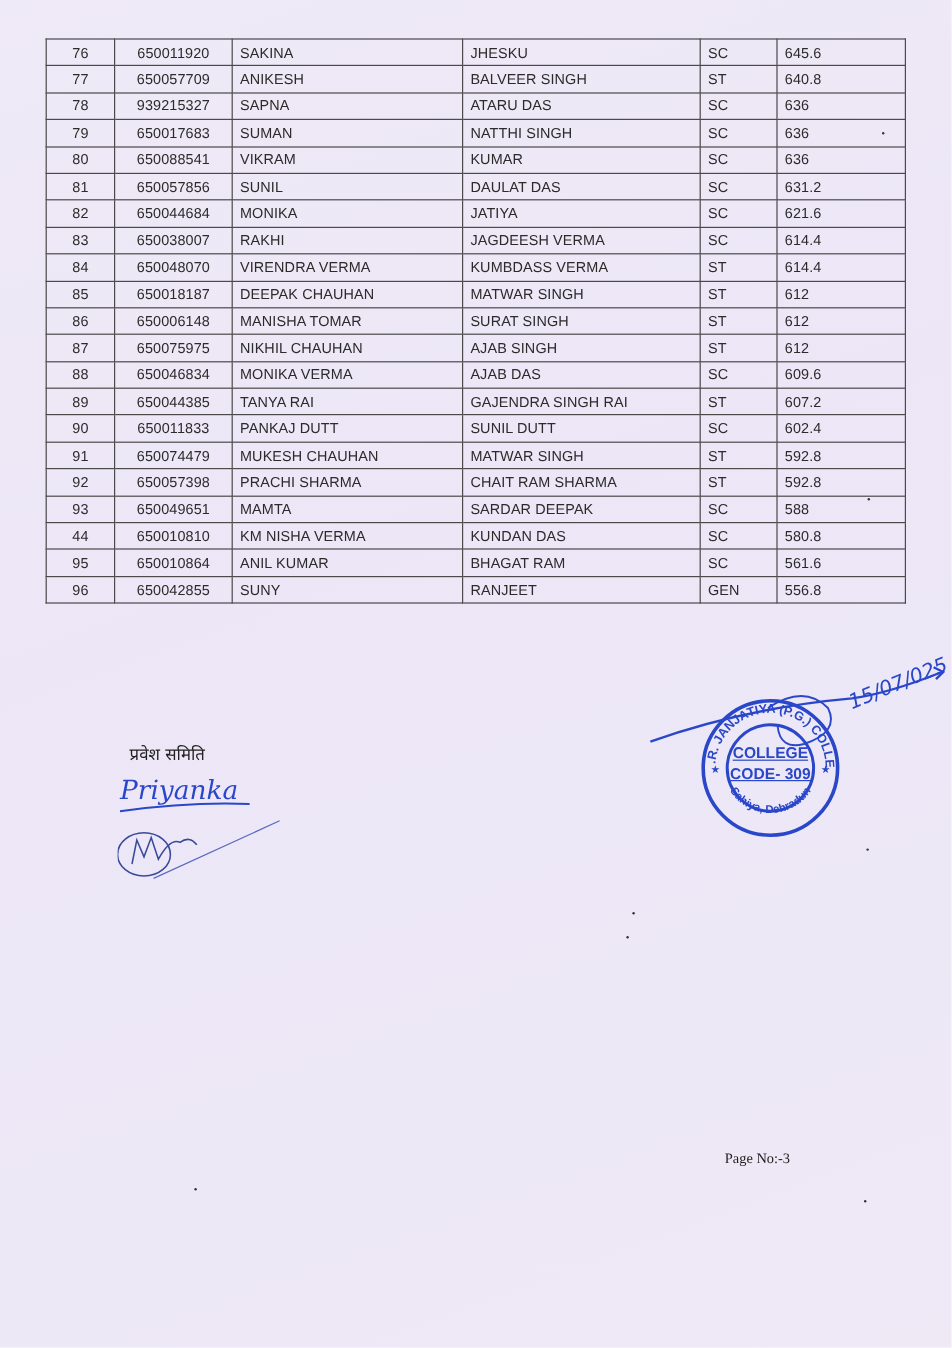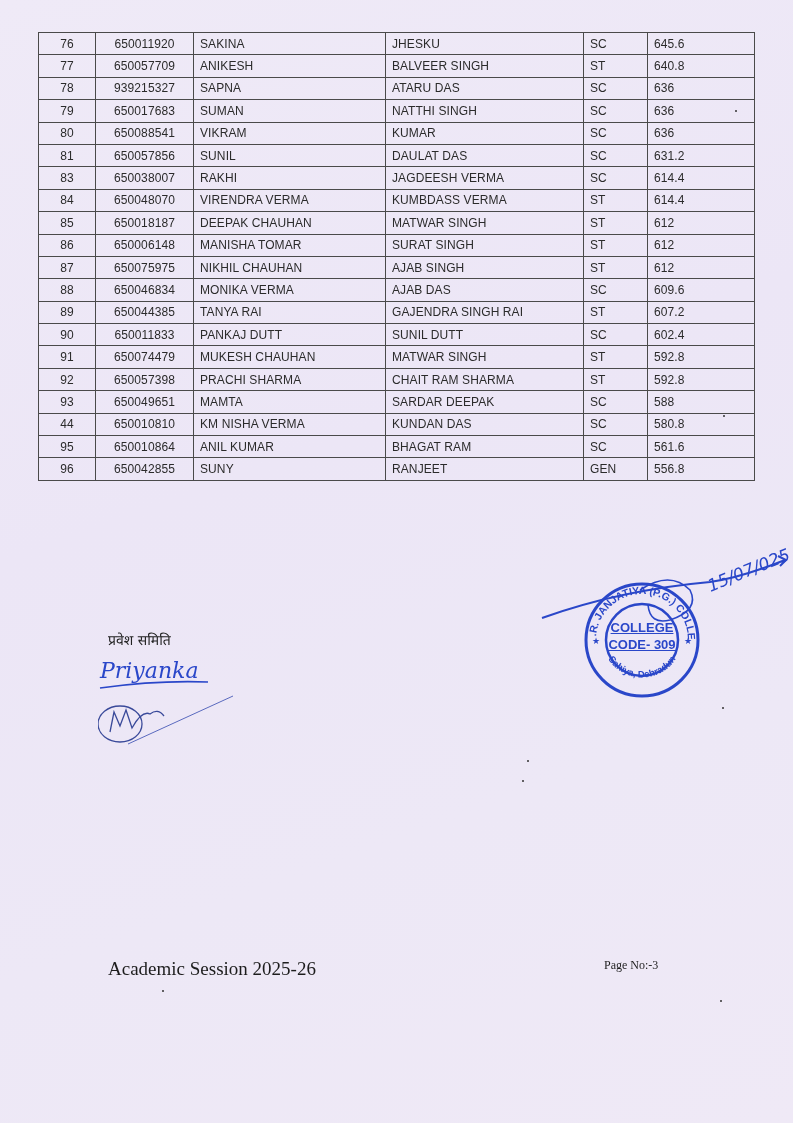--- a/index.html
+++ b/index.html
@@ -13,21 +13,21 @@
     position:absolute; left:38px; top:32px;
     border-collapse:collapse; table-layout:fixed; width:716px;
   }
   table.merit td {
     border:1px solid #4a4a4a; height:21.4px; padding:0 6px;
     font-size:12px; color:#2b2b2b; white-space:nowrap; overflow:hidden;
     letter-spacing:0.1px;
   }
   td.c-sn { text-align:center; }
   td.c-id { text-align:center; }
-  .sig-block { position:absolute; left:108px; top:618px;margin-top:12px; }
+  .sig-block { position:absolute; left:108px; top:618px; }
   .hindi-label { font-family:"DejaVu Serif", serif; font-size:14px; color:#222; }
   .footer-left { position:absolute; left:108px; top:958px; font-family:"Liberation Serif", "DejaVu Serif", serif; font-size:19px; color:#1d1d1d; }
   .footer-right { position:absolute; left:604px; top:958px; font-family:"Liberation Serif", "DejaVu Serif", serif; font-size:12px; color:#1d1d1d; }
   .stamp { position:absolute; left:582px; top:580px; width:120px; height:120px; }
   .stamp-text-center { position:absolute; left:0; top:0; width:120px; text-align:center; font-family:"Liberation Sans", sans-serif; font-weight:bold; color:#2a47c9;text-decoration:underline; }
   .stamp-college { top:40px; font-size:13px; }
   .stamp-code { top:57px; font-size:13px; }
   .date-note { position:absolute; left:705px; top:560px; transform:rotate(-22deg); font-family:"DejaVu Sans", sans-serif; font-style:italic; color:#2a47c9; font-size:17px; }
   .speck { position:absolute; width:2px; height:2px; background:#333; border-radius:1px; }
 </style>
@@ -86,20 +86,28 @@
           <td class="c-cat">SC</td>
           <td class="c-merit">636</td>
         </tr>
         <tr>
           <td class="c-sn">81</td>
           <td class="c-id">650057856</td>
           <td class="c-name">SUNIL</td>
           <td class="c-father">DAULAT DAS</td>
           <td class="c-cat">SC</td>
           <td class="c-merit">631.2</td>
+        </tr>
+        <tr>
+          <td class="c-sn">82</td>
+          <td class="c-id">650044684</td>
+          <td class="c-name">MONIKA</td>
+          <td class="c-father">JATIYA</td>
+          <td class="c-cat">SC</td>
+          <td class="c-merit">621.6</td>
         </tr>
         <tr>
           <td class="c-sn">83</td>
           <td class="c-id">650038007</td>
           <td class="c-name">RAKHI</td>
           <td class="c-father">JAGDEESH VERMA</td>
           <td class="c-cat">SC</td>
           <td class="c-merit">614.4</td>
         </tr>
         <tr>
@@ -242,21 +250,20 @@
       </text>
       <text x="10" y="64" font-size="9" fill="#2a47c9">★</text>
       <text x="102" y="64" font-size="9" fill="#2a47c9">★</text>
     </svg>
     <div class="stamp-text-center stamp-college">COLLEGE</div>
     <div class="stamp-text-center stamp-code">CODE- 309</div>
   </div>
 
   <div class="date-note">15/07/025</div>
 
-  <div class="footer-left">Academic Session 2025-26</div>
   <div class="footer-right">Page No:-3</div>
 
   <div class="speck" style="left:162px; top:990px;"></div>
   <div class="speck" style="left:723px; top:415px;"></div>
   <div class="speck" style="left:735px; top:110px;"></div>
   <div class="speck" style="left:527px; top:760px;"></div>
   <div class="speck" style="left:522px; top:780px;"></div>
   <div class="speck" style="left:722px; top:707px;"></div>
   <div class="speck" style="left:720px; top:1000px;"></div>
 </div>

